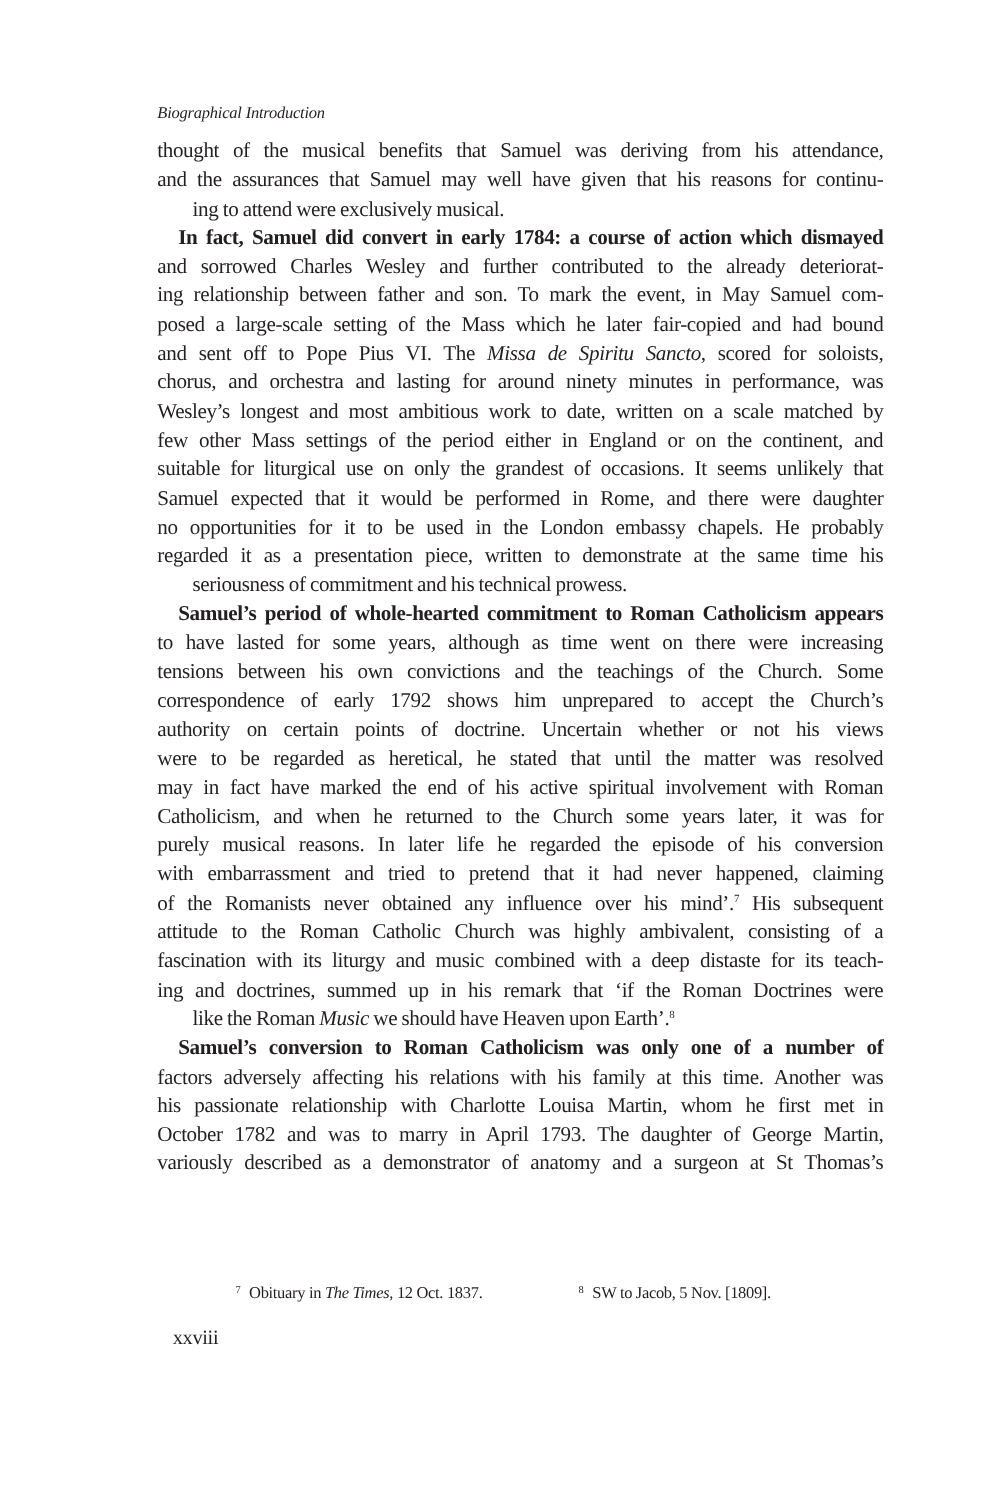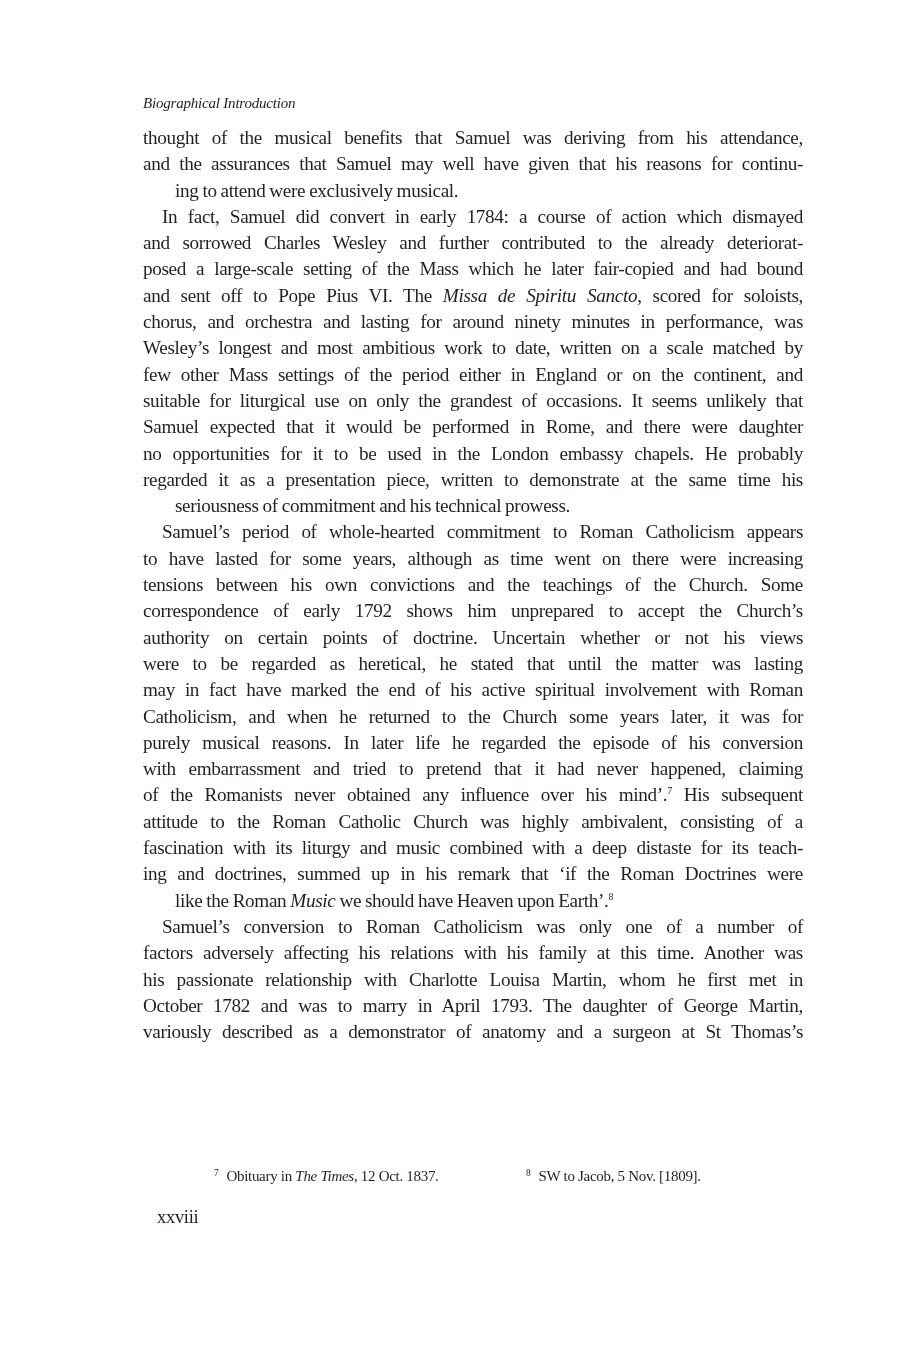--- a/index.html
+++ b/index.html
@@ -6,21 +6,21 @@
     body { width: 900px; height: 1350px; position: relative; overflow: hidden;
            font-family: "Liberation Serif", "DejaVu Serif", serif; color: #231f20; }
     .running-head { position: absolute; left: 143px; top: 95px; font-style: italic;
            font-size: 15px; letter-spacing: -0.2px; }
     .body-text { position: absolute; left: 143px; top: 125px; width: 660px;
            font-size: 19.2px; line-height: 26.3px; text-align: justify;
            letter-spacing: -0.35px; word-spacing: -0.5px; }
     .body-text .line { display: block; text-align: justify; text-align-last: justify;
            white-space: nowrap; overflow: visible; }
     .body-text .line.last { text-align-last: left; margin-left: 32px; }
-    .body-text .line.indent { padding-left: 19px; }
+    .body-text .line.indent { padding-left: 19px; font-weight: bold; }
     sup { font-size: 10px; line-height: 0; vertical-align: 7px; }
     .footnotes { position: absolute; top: 1168px; left: 0; width: 900px; font-size: 15px; }
     .footnote { position: absolute; white-space: nowrap; letter-spacing: -0.3px; }
     .fn7 { left: 214px; }
     .fn8 { left: 526px; }
     .footnote .num { font-size: 9.5px; vertical-align: 5px; margin-right: 8px; }
     .folio { position: absolute; left: 157px; top: 1207px; font-size: 18.5px; letter-spacing: -0.3px; }
   </style>
 </head>
 <body>
@@ -29,38 +29,39 @@
 
 <div class="body-text" id="body">
     <div>
       <span class="line">thought of the musical benefits that Samuel was deriving from his attendance,</span>
       <span class="line">and the assurances that Samuel may well have given that his reasons for continu-</span>
       <span class="line last">ing to attend were exclusively musical.</span>
     </div>
     <div>
       <span class="line indent">In fact, Samuel did convert in early 1784: a course of action which dismayed</span>
       <span class="line">and sorrowed Charles Wesley and further contributed to the already deteriorat-</span>
+      <span class="line">ing relationship between father and son. To mark the event, in May Samuel com-</span>
       <span class="line">posed a large-scale setting of the Mass which he later fair-copied and had bound</span>
       <span class="line">and sent off to Pope Pius VI. The <i>Missa de Spiritu Sancto</i>, scored for soloists,</span>
       <span class="line">chorus, and orchestra and lasting for around ninety minutes in performance, was</span>
       <span class="line">Wesley’s longest and most ambitious work to date, written on a scale matched by</span>
       <span class="line">few other Mass settings of the period either in England or on the continent, and</span>
       <span class="line">suitable for liturgical use on only the grandest of occasions. It seems unlikely that</span>
       <span class="line">Samuel expected that it would be performed in Rome, and there were daughter</span>
       <span class="line">no opportunities for it to be used in the London embassy chapels. He probably</span>
       <span class="line">regarded it as a presentation piece, written to demonstrate at the same time his</span>
       <span class="line last">seriousness of commitment and his technical prowess.</span>
     </div>
     <div>
       <span class="line indent">Samuel’s period of whole-hearted commitment to Roman Catholicism appears</span>
       <span class="line">to have lasted for some years, although as time went on there were increasing</span>
       <span class="line">tensions between his own convictions and the teachings of the Church. Some</span>
       <span class="line">correspondence of early 1792 shows him unprepared to accept the Church’s</span>
       <span class="line">authority on certain points of doctrine. Uncertain whether or not his views</span>
-      <span class="line">were to be regarded as heretical, he stated that until the matter was lasting</span>
+      <span class="line">were to be regarded as heretical, he stated that until the matter was resolved</span>
       <span class="line">may in fact have marked the end of his active spiritual involvement with Roman</span>
       <span class="line">Catholicism, and when he returned to the Church some years later, it was for</span>
       <span class="line">purely musical reasons. In later life he regarded the episode of his conversion</span>
       <span class="line">with embarrassment and tried to pretend that it had never happened, claiming</span>
       <span class="line">of the Romanists never obtained any influence over his mind’.<sup>7</sup> His subsequent</span>
       <span class="line">attitude to the Roman Catholic Church was highly ambivalent, consisting of a</span>
       <span class="line">fascination with its liturgy and music combined with a deep distaste for its teach-</span>
       <span class="line">ing and doctrines, summed up in his remark that ‘if the Roman Doctrines were</span>
       <span class="line last">like the Roman <i>Music</i> we should have Heaven upon Earth’.<sup>8</sup></span>
     </div>

